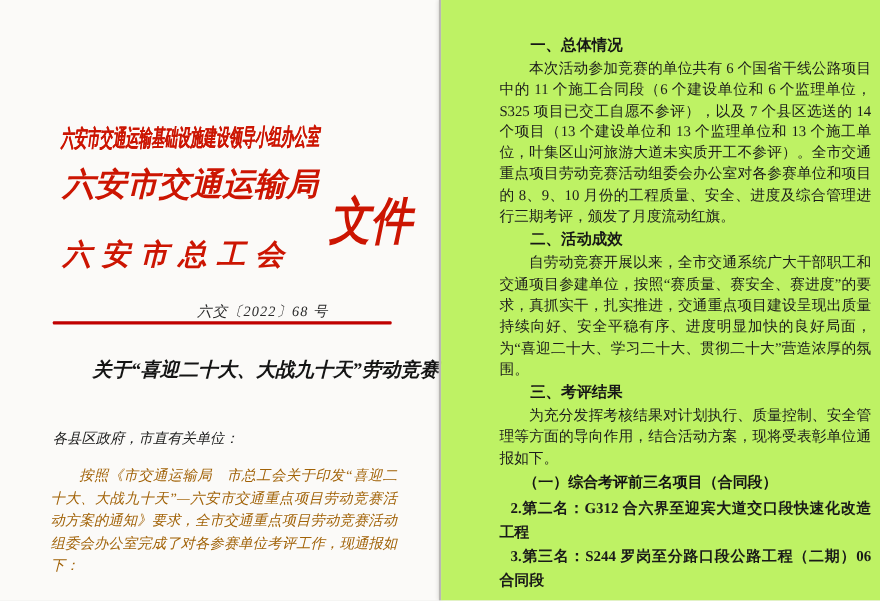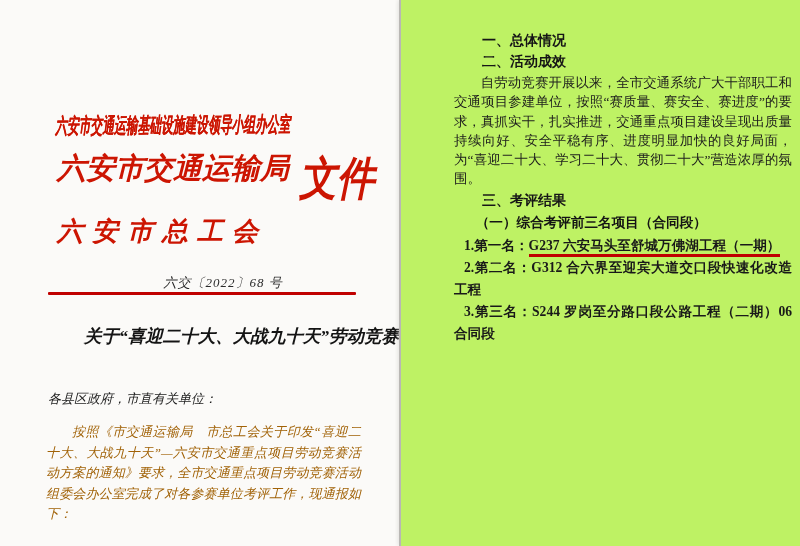--- a/index.html
+++ b/index.html
@@ -13,33 +13,33 @@
   .page-right{left:401px;width:399px;background:#bef264;}
   .page-divider{position:absolute;top:0;left:399px;width:2px;height:546px;
                 background:#b9b7b4;box-shadow:0 0 4px #c9c7c4;}
 
   
   .rh-line1{position:absolute;left:55px;top:112px;white-space:nowrap;
             font-family:"Liberation Sans", sans-serif;font-weight:bold;
             font-size:21px;color:var(--accent_red,#cc1100);
             transform:rotate(-0.4deg) scaleX(0.56);transform-origin:0 0;
             text-shadow:0.5px 0 0 var(--accent_red,#cc1100);}
-  .rh-row{position:absolute;left:57px;top:152px;display:flex;align-items:flex-start;}
+  .rh-row{position:absolute;left:57px;top:152px;display:flex;align-items:center;}
   .rh-line2{font-family:"Liberation Sans", sans-serif;font-weight:bold;
             font-size:29px;line-height:32px;white-space:nowrap;
             color:var(--accent_red,#cc1100);}
   .rh-line3{font-family:"Liberation Sans", sans-serif;font-weight:bold;
             font-size:26px;line-height:30px;white-space:nowrap;letter-spacing:9px;
             margin-top:32px;color:var(--accent_red,#cc1100);}
   .rh-docword{font-family:"Liberation Sans", sans-serif;font-weight:bold;
               font-size:46px;line-height:48px;white-space:nowrap;margin:2px 0 0 10px;
               color:var(--accent_red,#cc1100);transform:scaleX(0.82);transform-origin:0 0;}
 
   .doc-number{position:absolute;left:0;top:274px;width:446px;text-align:center;
-              font-size:13px;letter-spacing:1px;color:#2a2a2a;}
+              font-size:13px;letter-spacing:1px;color:#2a2a2a;padding-left:16px;}
   .red-rule{position:absolute;left:48px;top:292px;width:308px;height:3px;
             background:var(--rule_red,#c00000);border-radius:1px;}
 
   .doc-title{position:absolute;left:0;top:323px;width:399px;text-align:right;
              font-weight:bold;font-size:17.5px;line-height:27px;color:#141414;}
 
   .salutation{position:absolute;left:48px;top:390px;font-size:13px;color:#1c1c1c;}
   .left-body{position:absolute;left:46px;top:409px;width:315px;
              font-size:13px;line-height:20.5px;text-indent:2em;text-align:justify;
              color:#a16207;}
@@ -87,29 +87,30 @@
 
     <p class="left-body">按照《市交通运输局　市总工会关于印发“喜迎二十大、大战九十天”—六安市交通重点项目劳动竞赛活动方案的通知》要求，全市交通重点项目劳动竞赛活动组委会办公室完成了对各参赛单位考评工作，现通报如下：</p>
   </div>
 
   <div class="page-divider"></div>
 
   <div class="page page-right">
     <div class="right-content">
 
       <div class="sec-heading">一、总体情况</div>
+      <p class="sec-para">本次活动参加竞赛的单位共有 6 个国省干线公路项目中的 11 个施工合同段（6 个建设单位和 6 个监理单位，S325 项目已交工自愿不参评），以及 7 个县区选送的 14 个项目（13 个建设单位和 13 个监理单位和 13 个施工单位，叶集区山河旅游大道未实质开工不参评）。全市交通重点项目劳动竞赛活动组委会办公室对各参赛单位和项目的 8、9、10 月份的工程质量、安全、进度及综合管理进行三期考评，颁发了月度流动红旗。</p>
 
       <div class="sec-heading">二、活动成效</div>
       <p class="sec-para">自劳动竞赛开展以来，全市交通系统广大干部职工和交通项目参建单位，按照“赛质量、赛安全、赛进度”的要求，真抓实干，扎实推进，交通重点项目建设呈现出质量持续向好、安全平稳有序、进度明显加快的良好局面，为“喜迎二十大、学习二十大、贯彻二十大”营造浓厚的氛围。</p>
 
       <div class="sec-heading">三、考评结果</div>
+      <p class="sec-para">为充分发挥考核结果对计划执行、质量控制、安全管理等方面的导向作用，结合活动方案，现将受表彰单位通报如下。</p>
 
       <div class="sub-heading">（一）综合考评前三名项目（合同段）</div>
 
-      <p class="rank-item"><span>1.第一名：</span><span class="rank-name-underlined">G237 六安马头至舒城万佛湖工程（一期）</span></p>
 
       <p class="rank-item"><span>2.第二名：</span><span>G312 合六界至迎宾大道交口段快速化改造工程</span></p>
 
       <p class="rank-item"><span>3.第三名：</span><span>S244 罗岗至分路口段公路工程（二期）06 合同段</span></p>
 
     </div>
   </div>
 
 </div>
 

